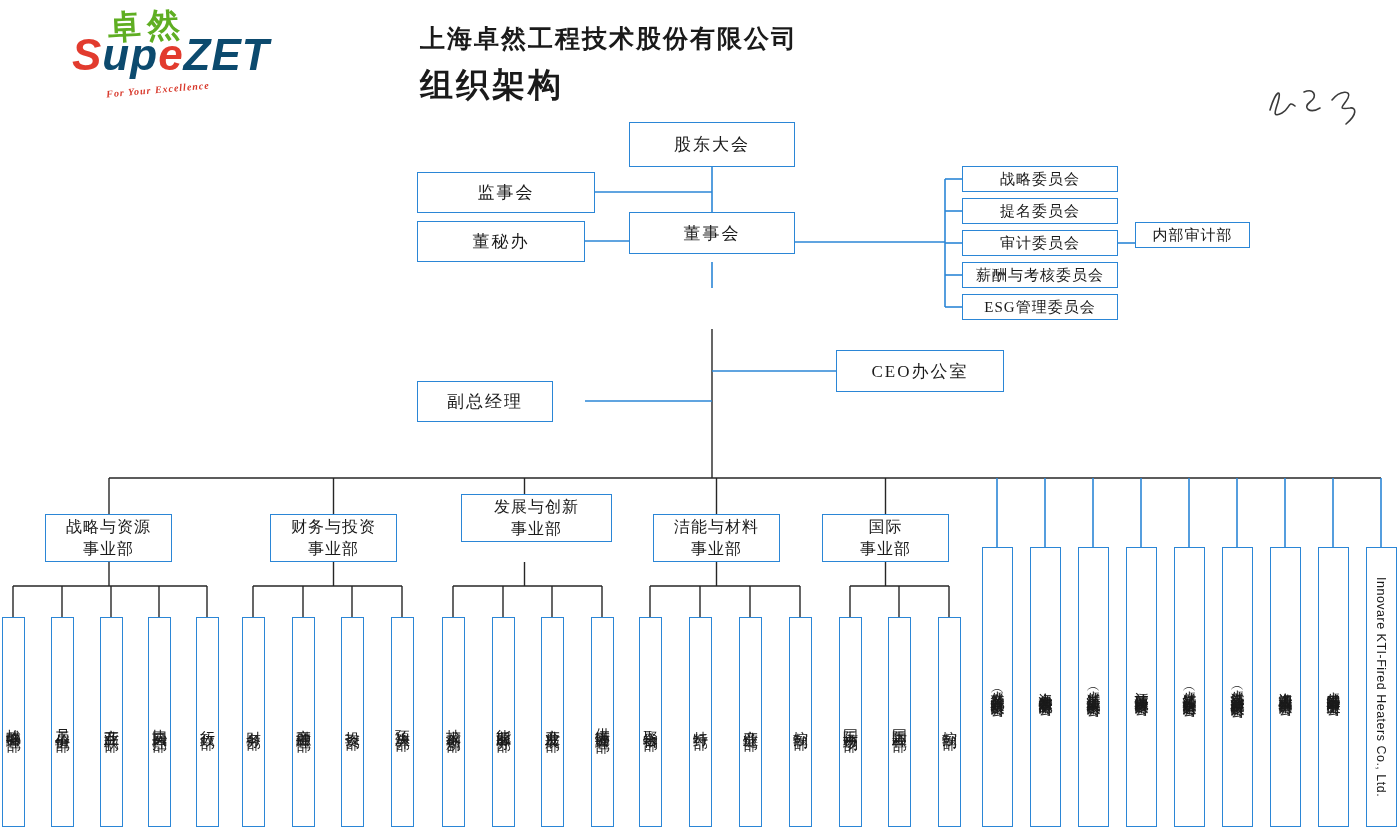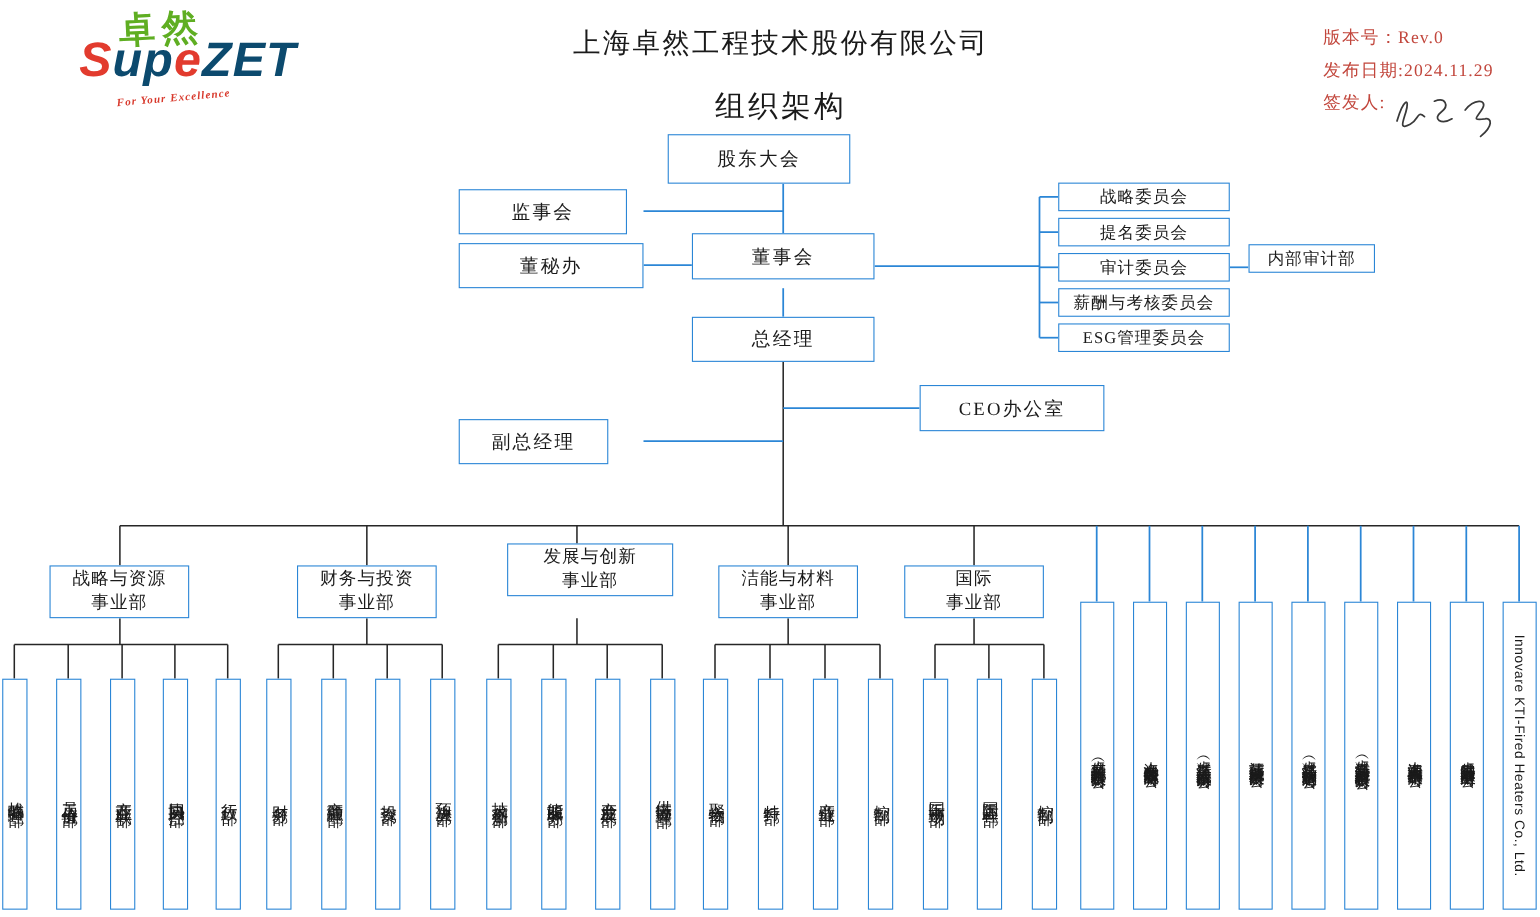--- a/index.html
+++ b/index.html
@@ -8,23 +8,23 @@
   .wires{position:absolute;left:0;top:0;}
   .box{position:absolute;border:1.6px solid #2b86d6;background:#ffffff;box-sizing:border-box;
        display:flex;align-items:center;justify-content:center;text-align:center;}
   .hbox{font-size:17px;letter-spacing:2px;}
   .division{font-size:16px;line-height:1.4;white-space:pre-line;letter-spacing:1px;}
   .committee{font-size:15px;letter-spacing:1px;}
   .vbox{writing-mode:vertical-rl;text-orientation:upright;font-size:15px;letter-spacing:2px;}
   .sub{font-size:14px;letter-spacing:1px;}
   .sub-en{text-orientation:mixed;font-size:12.5px;letter-spacing:.5px;
           font-family:"Liberation Sans","DejaVu Sans",sans-serif;}
-  .title{position:absolute;left:420px;top:22px;width:580px;text-align:center;font-weight:normal;}
+  .title{position:absolute;left:420px;top:22px;width:580px;font-weight:bold;}
   .title-line1{font-size:25px;letter-spacing:2px;}
-  .title-line2{font-size:27px;letter-spacing:3px;margin-top:23px;}
+  .title-line2{font-size:33px;letter-spacing:3px;margin-top:8px;}
   .meta{position:absolute;left:1203px;top:20px;color:#c2473d;font-size:16px;line-height:1.85;letter-spacing:1px;}
   .signature-svg{position:absolute;left:1262px;top:80px;}
   .logo{position:absolute;left:72px;top:6px;width:220px;height:98px;}
   .logo-hanzi{position:absolute;left:36px;top:-2px;font-size:33px;font-weight:bold;color:#5fae22;
               transform:rotate(-3deg);letter-spacing:6px;}
   .logo-word{position:absolute;left:0px;top:24px;font-size:44px;font-style:italic;font-weight:bold;
              font-family:"Liberation Sans","DejaVu Sans",sans-serif;letter-spacing:1px;white-space:nowrap;}
   .logo-red{color:#e23b2e;}
   .logo-green{color:#0c4a6e;}
   .logo-tagline{position:absolute;left:34px;top:78px;font-size:10px;font-style:italic;font-weight:bold;
@@ -106,38 +106,32 @@
     <div class="logo-hanzi">卓然</div>
     <div class="logo-word"><span class="logo-red">S</span><span class="logo-green">up</span><span class="logo-red">e</span><span class="logo-green">ZET</span></div>
     <div class="logo-tagline">For Your Excellence</div>
   </div>
 
   <div class="title">
     <div class="title-line1">上海卓然工程技术股份有限公司</div>
     <div class="title-line2">组织架构</div>
   </div>
 
-  <div class="meta">
-    <div>版本号：Rev.0</div>
-    <div>发布日期:2024.11.29</div>
-    <div>签发人:</div>
-  </div>
   <svg class="signature-svg" width="110" height="48">
     <g stroke="#3a3a3a" stroke-width="1.6" fill="none" stroke-linecap="round">
       <path d="M8,30 C14,10 20,8 16,22 C13,32 10,38 20,33 C28,29 26,20 33,26"></path>
       <path d="M42,12 C52,8 56,16 48,22 C40,28 48,34 58,28"></path>
       <path d="M70,20 C78,10 90,10 86,18 C82,26 74,30 88,28 C94,27 96,34 84,44"></path>
     </g>
   </svg>
 
-  <div class="box hbox" style="left:607px;top:122px;width:166px;height:45px">股东大会</div>
-  <div class="box hbox" style="left:417px;top:172px;width:153px;height:41px">监事会</div>
+  <div class="box hbox" style="left:629px;top:122px;width:166px;height:45px">股东大会</div>
+  <div class="box hbox" style="left:417px;top:172px;width:178px;height:41px">监事会</div>
   <div class="box hbox" style="left:417px;top:221px;width:168px;height:41px">董秘办</div>
   <div class="box hbox" style="left:629px;top:212px;width:166px;height:42px">董事会</div>
-  <div class="box hbox" style="left:629px;top:288px;width:166px;height:41px">总经理</div>
   <div class="box hbox" style="left:836px;top:350px;width:168px;height:42px">CEO办公室</div>
   <div class="box hbox" style="left:417px;top:381px;width:136px;height:41px">副总经理</div>
 
   <div class="box committee" style="left:962px;top:166px;width:156px;height:26px">战略委员会</div>
   <div class="box committee" style="left:962px;top:198px;width:156px;height:26px">提名委员会</div>
   <div class="box committee" style="left:962px;top:230px;width:156px;height:26px">审计委员会</div>
   <div class="box committee" style="left:962px;top:262px;width:156px;height:26px">薪酬与考核委员会</div>
   <div class="box committee" style="left:962px;top:294px;width:156px;height:26px">ESG管理委员会</div>
   <div class="box committee" style="left:1135px;top:222px;width:115px;height:26px">内部审计部</div>
 

